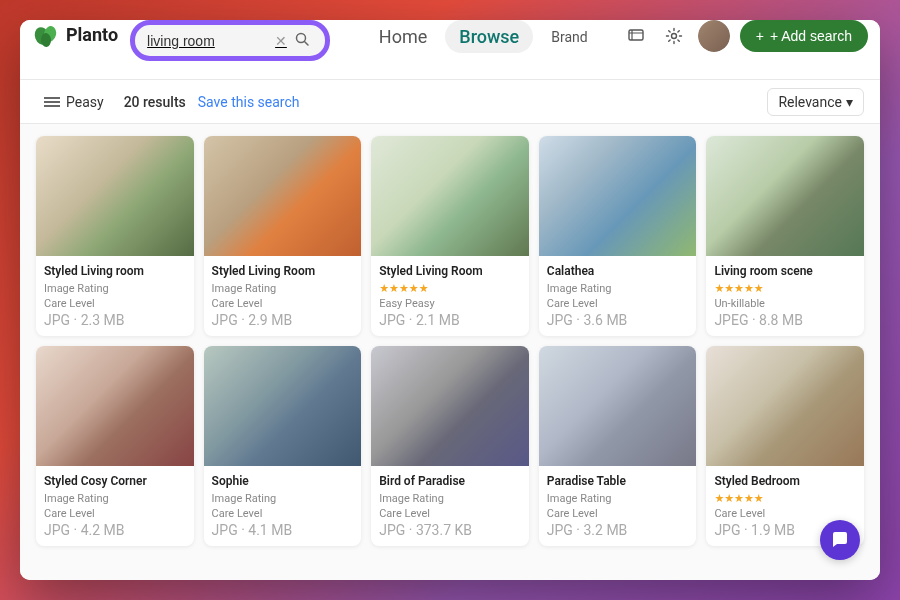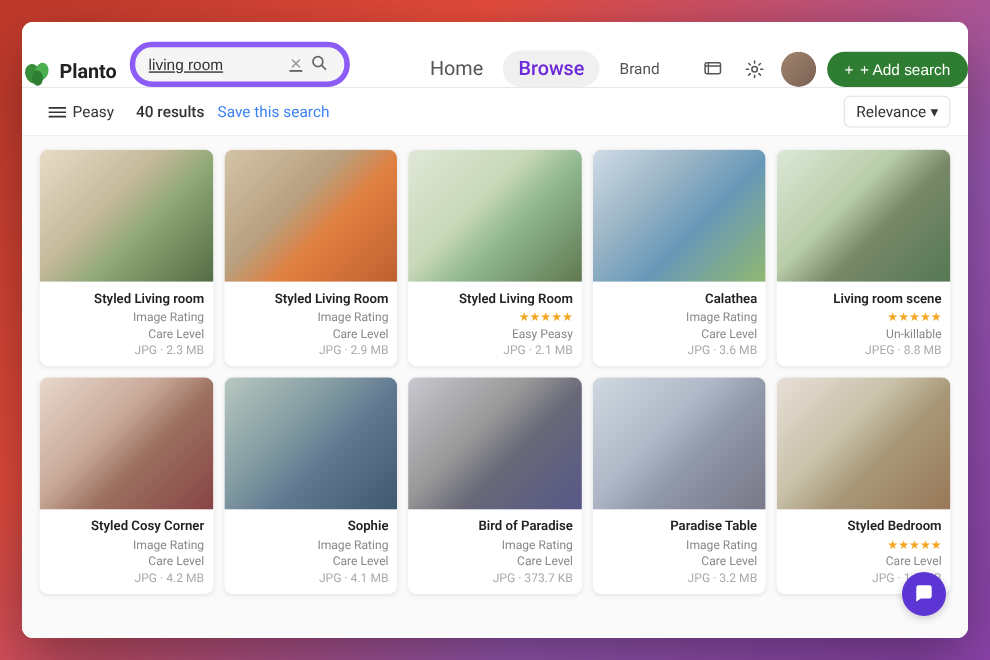--- a/index.html
+++ b/index.html
@@ -22,22 +22,22 @@
       display: flex;
       flex-direction: column;
       box-shadow: 0 20px 60px rgba(0,0,0,0.4);
     }
     
     .header {
       height: 60px;
       background: #fff;
       border-bottom: 1px solid #e8e8e8;
       display: flex;
-      align-items: flex-end;
-      padding: 0 0;
+      align-items: flex-start;
+      padding: 0 12px;
       gap: 12px;
       flex-shrink: 0;
     }
     .logo {
       display: flex;
       align-items: center;
       gap: 6px;
       font-weight: 700;
       font-size: 18px;
       color: #222;
@@ -86,21 +86,21 @@
       padding: 6px 14px;
       font-size: 18px;
       color: #555;
       cursor: pointer;
       border-radius: 20px;
       text-decoration: none;
     }
     .nav-link.active {
       background: #f0f0f0;
       font-weight: 500;
-      color: #6d28d9;
+      color: #0f766e;
     }
     .nav-brand {
       padding: 6px 14px;
       font-size: 14px;
       color: #555;
       cursor: pointer;
     }
     .header-icons {
       display: flex;
       align-items: center;
@@ -197,21 +197,20 @@
     .content {
       flex: 1;
       overflow-y: auto;
       padding: 12px 16px;
       background: #fafafa;
     }
     .grid {
       display: grid;
       grid-template-columns: repeat(5, 1fr);
       gap: 10px;
-      text-align: right;
     }
     .card {
       background: #fff;
       border-radius: 8px;
       overflow: hidden;
       box-shadow: 0 1px 4px rgba(0,0,0,0.08);
     }
     .card-body {
       padding: 8px;
     }
@@ -228,21 +227,21 @@
       font-size: 11px;
       color: #888;
       margin-bottom: 2px;
     }
     .card-stars {
       color: #f5a623;
       font-size: 11px;
       margin-bottom: 2px;
     }
     .card-size {
-      font-size: 11px;
+      font-size: 14px;
       color: #aaa;
     }
     
     .content::-webkit-scrollbar { width: 6px; }
     .content::-webkit-scrollbar-track { background: #f0f0f0; }
     .content::-webkit-scrollbar-thumb { background: #ccc; border-radius: 3px; }
 
     
     .chat-bubble {
       position: absolute;
@@ -348,21 +347,21 @@
 
     <div class="toolbar">
       <div class="filter-btn">
         <svg width="16" height="12" viewBox="0 0 16 12" fill="none">
           <line x1="0" y1="2" x2="16" y2="2" stroke="#333" stroke-width="1.5"></line>
           <line x1="0" y1="6" x2="16" y2="6" stroke="#333" stroke-width="1.5"></line>
           <line x1="0" y1="10" x2="16" y2="10" stroke="#333" stroke-width="1.5"></line>
         </svg>
         <span>Peasy</span>
       </div>
-      <span class="results-count">40 results</span>
+      <span class="results-count">20 results</span>
       <a class="save-search">Save this search</a>
       <div class="sort-dropdown">
         <span>Relevance</span>
         <span>▾</span>
       </div>
     </div>
 
     <div class="content">
       <div class="grid">
 

